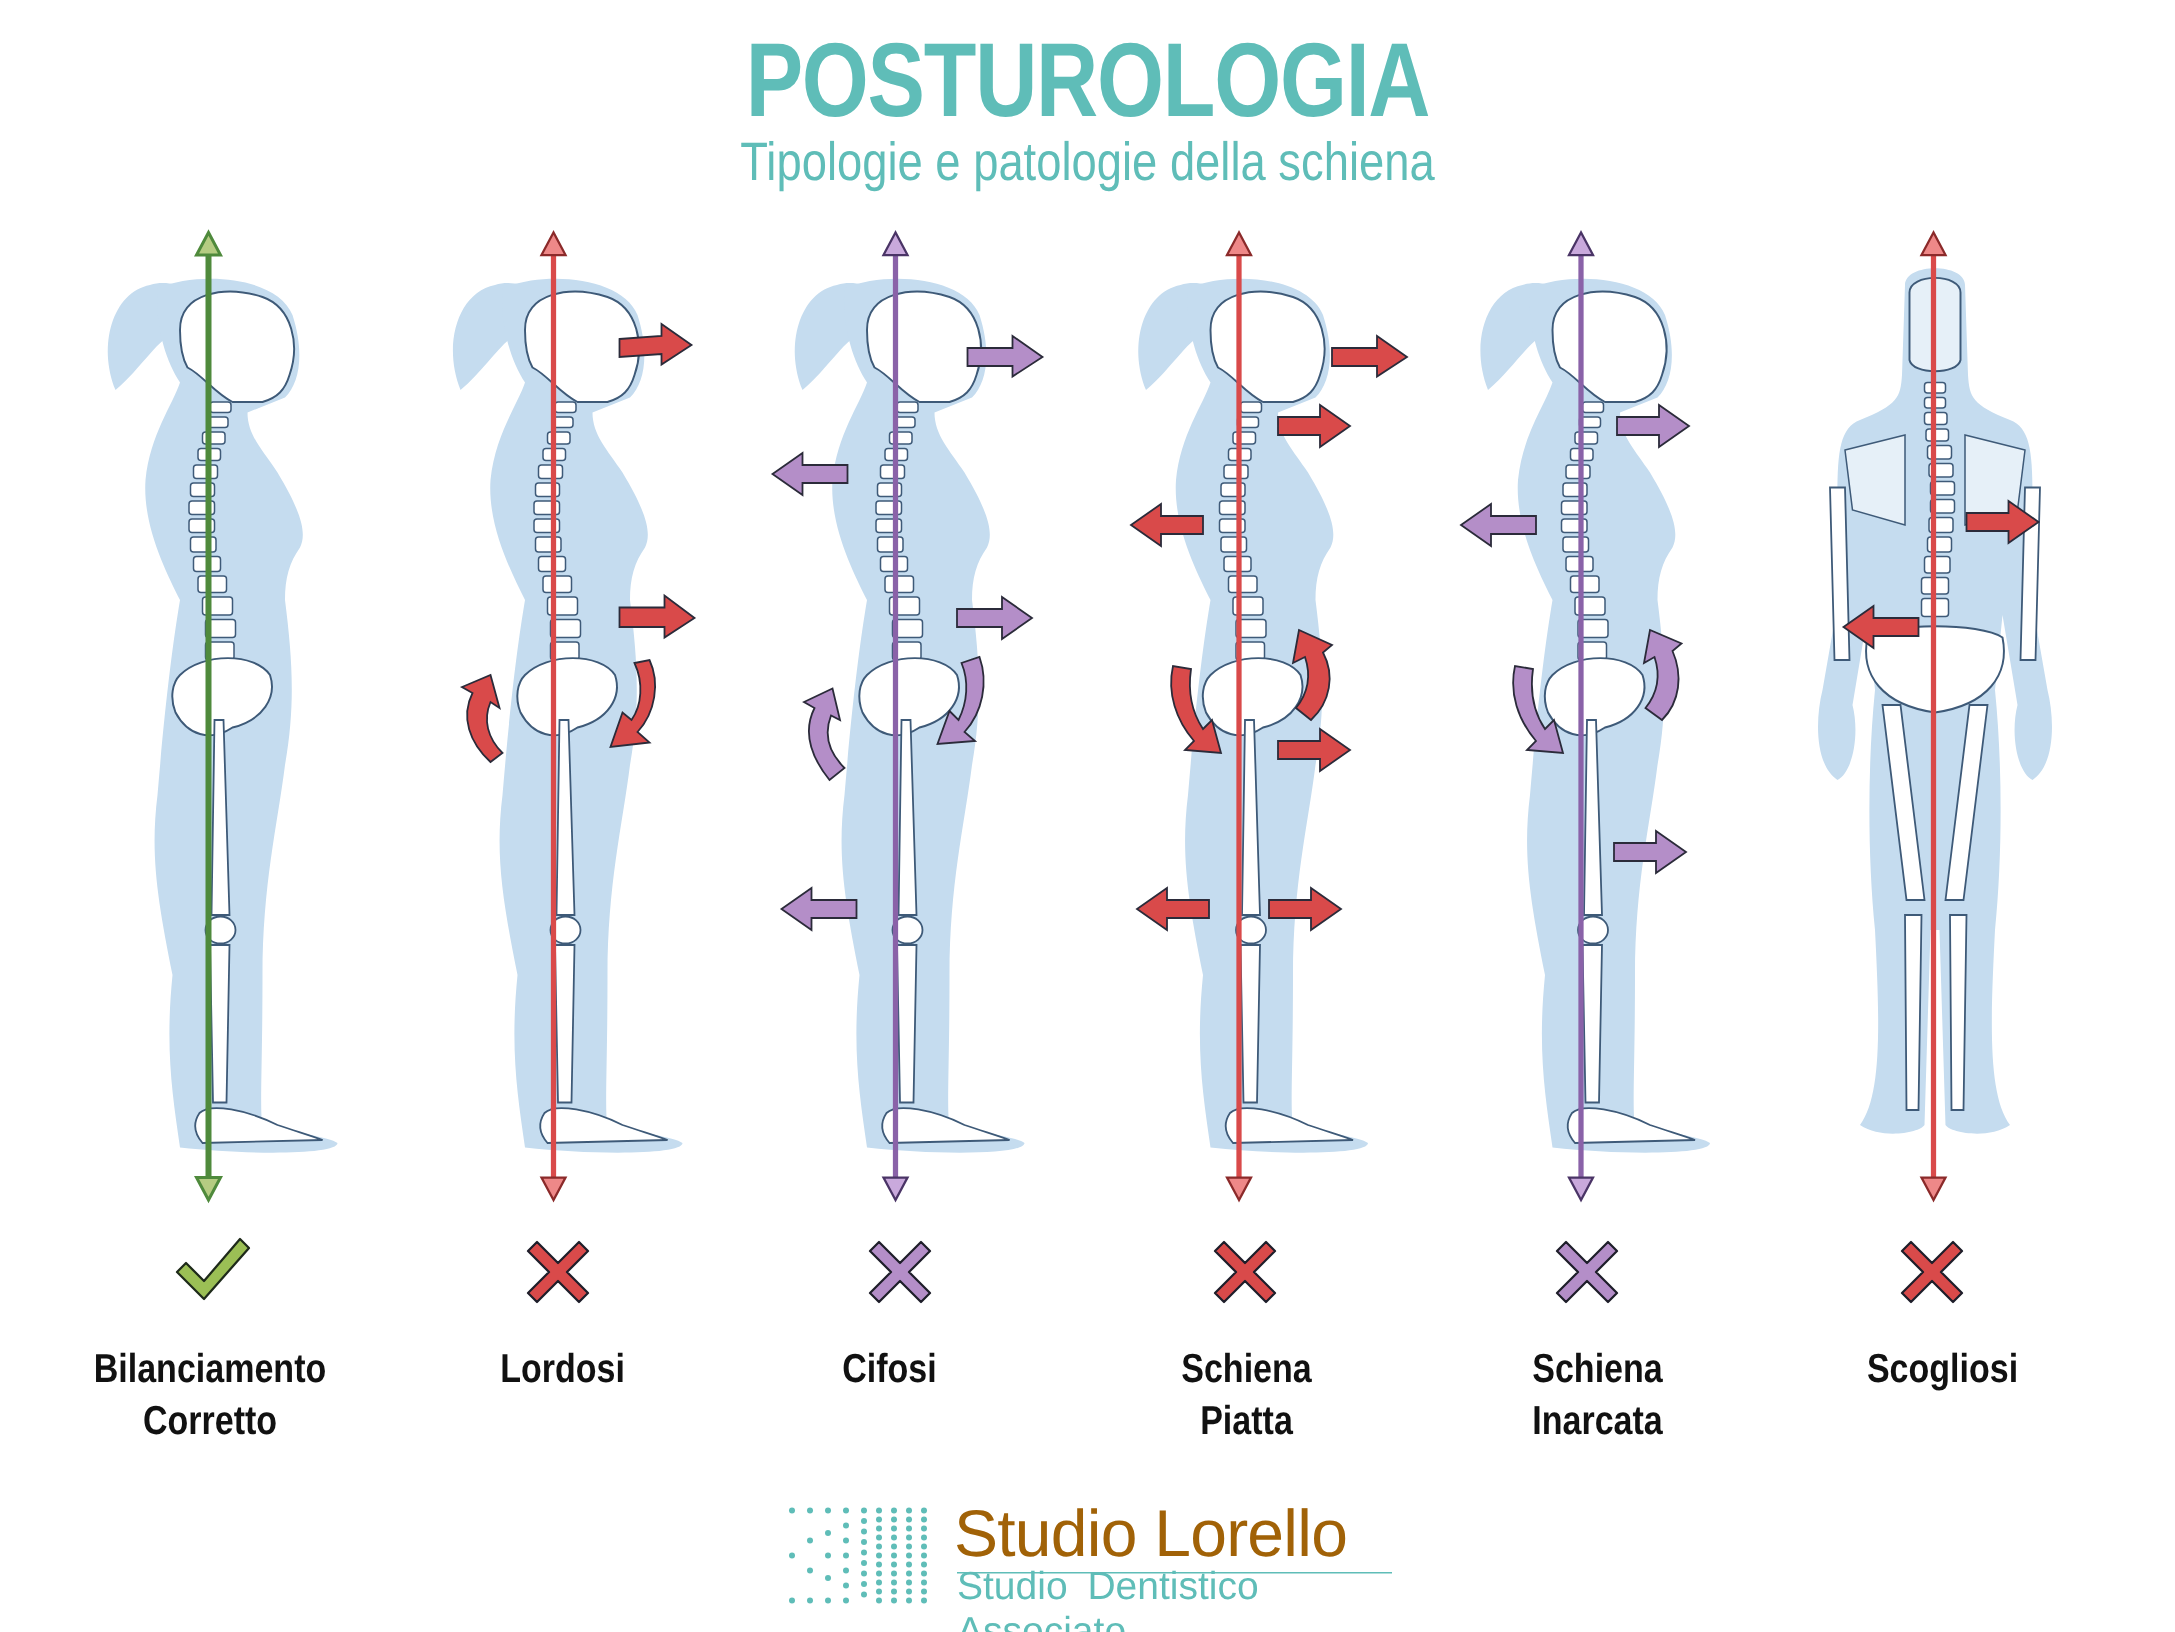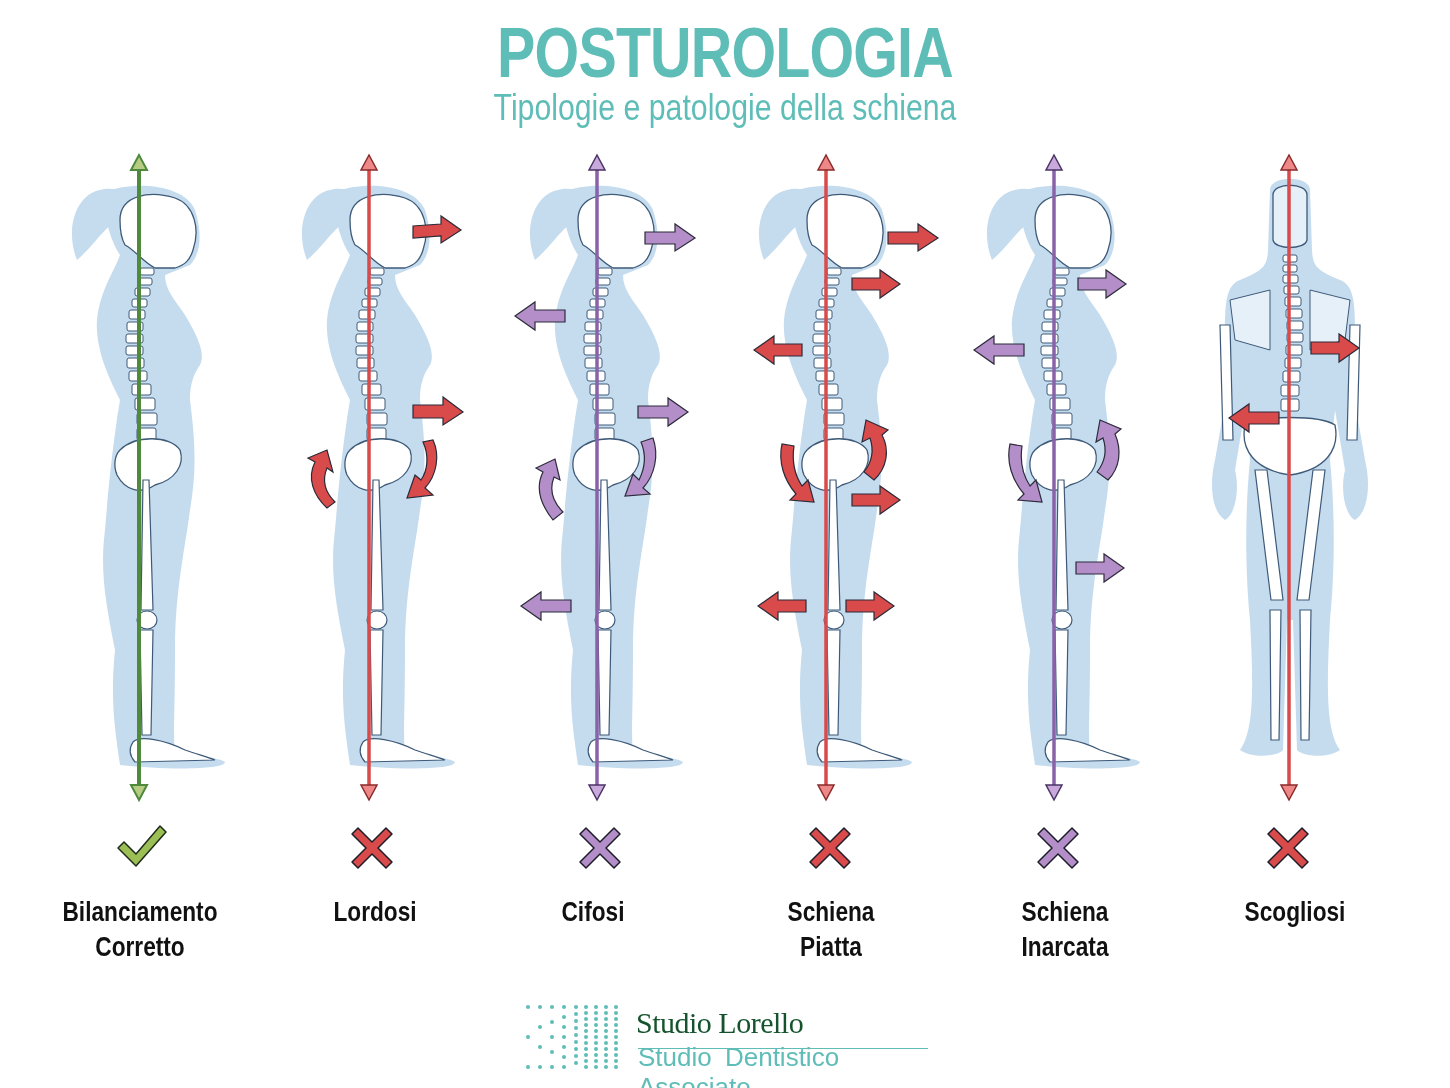--- a/index.html
+++ b/index.html
@@ -5,21 +5,21 @@
   html, body { margin:0; padding:0; background:#ffffff; }
   body { width:1450px; height:1088px; position:relative; overflow:hidden; font-family:"Liberation Sans", sans-serif; }
   .title { position:absolute; left:0; width:1450px; top:8px; text-align:center; color:#5fbdb8; font-family:"Liberation Sans", sans-serif; font-weight:700; font-size:70px; letter-spacing:-1px; transform:scaleX(0.82); transform-origin:center; line-height:90px; }
   .subtitle { position:absolute; left:0; width:1450px; top:86px; text-align:center; color:#5fbdb8; font-family:"Liberation Sans", sans-serif; font-size:36px; transform:scaleX(0.84); line-height:44px; }
   .figure { position:absolute; top:150px; width:230px; height:660px; }
   .figure svg { position:absolute; left:0; top:0; }
   .status { position:absolute; top:818px; width:60px; height:60px; }
   .label { position:absolute; top:895px; width:230px; text-align:center; font-family:"Liberation Sans", sans-serif; font-weight:700; font-size:27px; line-height:35px; color:#111; transform:scaleX(0.84); }
   .footer { position:absolute; left:520px; top:995px; width:420px; height:80px; }
   .logo-dots { position:absolute; left:0; top:0; }
-  .brand { position:absolute; left:116px; top:4px; font-family:Liberation Serif, serif; font-size:30px; color:#14532d; line-height:48px; letter-spacing:-0.5px; }
+  .brand { position:absolute; left:116px; top:4px; font-family:Liberation Sans, sans-serif; font-size:44px; color:#a16207; line-height:48px; letter-spacing:-0.5px; }
   .brand-line { position:absolute; left:118px; top:53px; width:290px; height:1px; background:#5fbdb8; }
   .brand-sub { position:absolute; left:118px; top:47px; font-family:"Liberation Sans", sans-serif; font-size:26px; color:#5fbdb8; word-spacing:6px; line-height:30px; }
 </style>
 </head>
 <body>
 
 <div class="title">POSTUROLOGIA</div>
 <div class="subtitle">Tipologie e patologie della schiena</div>
 
 <svg width="0" height="0" style="position:absolute">

